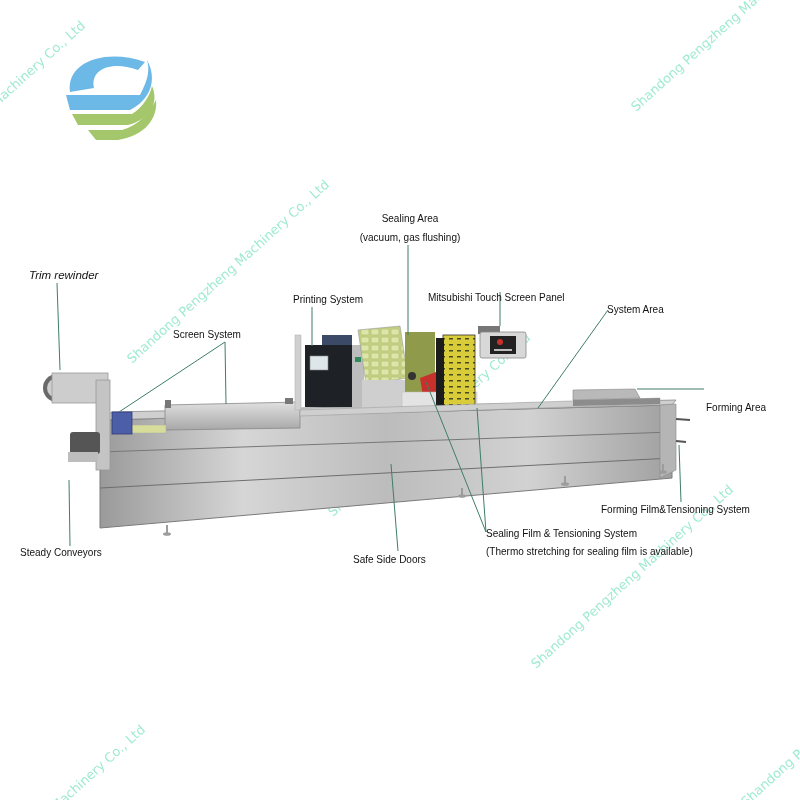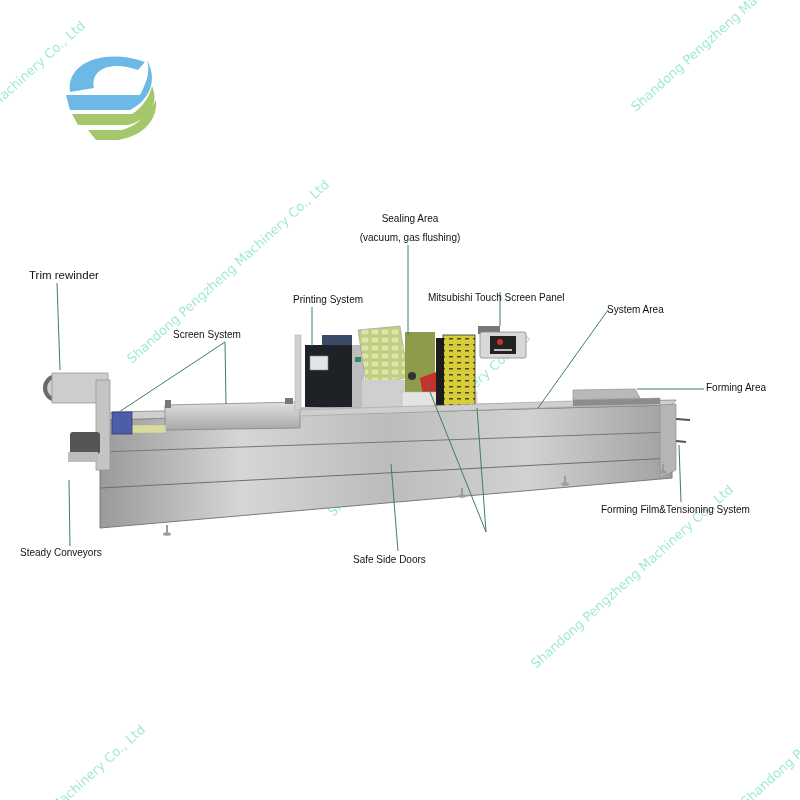--- a/index.html
+++ b/index.html
@@ -146,26 +146,30 @@
       <line x1="608" y1="310" x2="538" y2="408"></line>
       <line x1="637" y1="389" x2="704" y2="389"></line>
       <line x1="679" y1="445" x2="681" y2="502"></line>
       <line x1="69" y1="480" x2="70" y2="546"></line>
       <line x1="391" y1="464" x2="398" y2="551"></line>
       <line x1="486" y1="532" x2="426" y2="382"></line>
       <line x1="486" y1="532" x2="477" y2="408"></line>
     </g>
   </svg>
 
-  <div class="label" style="left:29px; top:268px; font-size:11.5px;">Trim rewinder</div>
+  <div class="label" style="left:29px; top:268px; font-size:11.5px;font-style:italic;">Trim rewinder</div>
   <div class="label" style="left:173px; top:327px;">Screen System</div>
   <div class="label" style="left:272px; top:292px;margin-left:21px;">Printing System</div>
   <div class="label center" style="left:350px; top:211px; width:120px;">
     <div>Sealing Area</div>
     <div style="margin-top:4px;">(vacuum, gas flushing)</div>
   </div>
   <div class="label" style="left:428px; top:277px;margin-top:13px;">Mitsubishi Touch Screen Panel</div>
   <div class="label" style="left:607px; top:302px;">System Area</div>
-  <div class="label" style="left:706px; top:380px;">Forming Area</div>
+  <div class="label" style="left:706px; top:400px;">Forming Area</div>
   <div class="label" style="left:601px; top:502px;">Forming Film&amp;Tensioning System</div>
   <div class="label" style="left:20px; top:545px;">Steady Conveyors</div>
   <div class="label" style="left:353px; top:552px;">Safe Side Doors</div>
+  <div class="label" style="left:486px; top:526px;">
+    <div>Sealing Film &amp; Tensioning System</div>
+    <div style="margin-top:3px;">(Thermo stretching for sealing film is available)</div>
+  </div>
 </div>
 
 </body></html>

